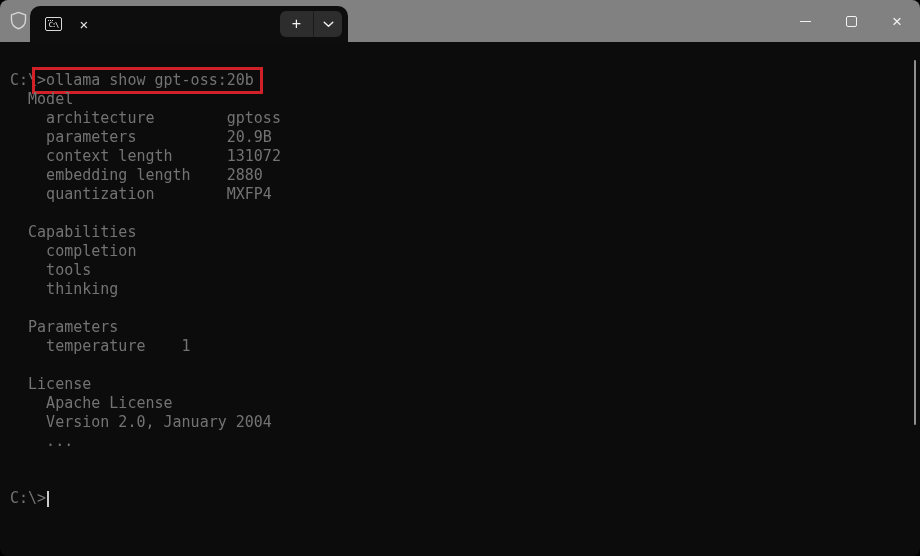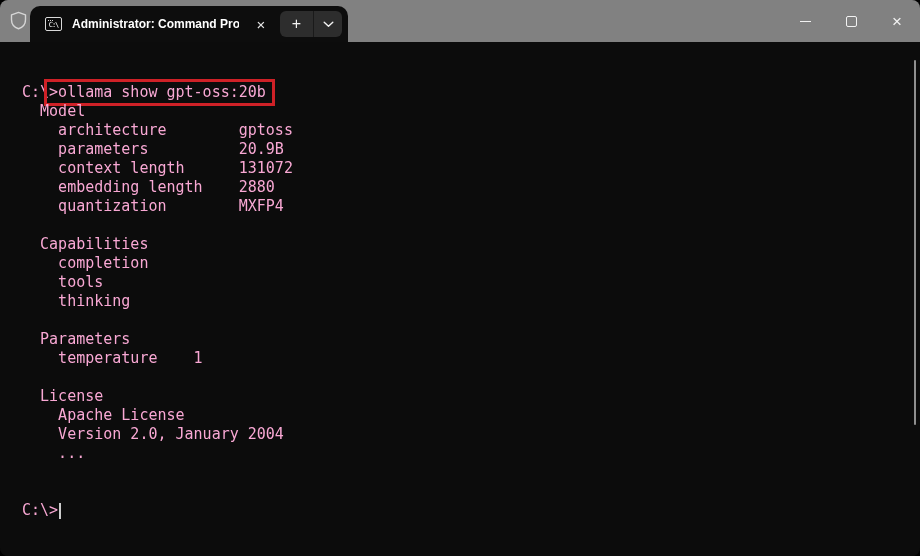--- a/index.html
+++ b/index.html
@@ -112,26 +112,26 @@
   .min-glyph { width: 11px; height: 1px; background: #f2f2f2; }
   .max-glyph { width: 9px; height: 9px; border: 1px solid #f2f2f2; border-radius: 2px; }
   .close-glyph { font-size: 17px; line-height: 17px; font-weight: 400; }
   
   .terminal {
     position: absolute; top: 42px; left: 0; right: 0; bottom: 0;
     background: #0c0c0c;
     cursor: text;
   }
   pre.term {
-    margin: 12px;
+    margin: 0;
     padding: 29px 0 0 10px;
     font-family: "DejaVu Sans Mono", "Liberation Mono", monospace;
     font-size: 15px;
     line-height: 19px;
-    color: #f9a8d4;
+    color: #737373;
   }
   .redbox {
     border: 3px solid #cf2127;
     padding: 1px 6px 2px 2px;
     margin: -4px -9px -5px -5px;
   }
   .cursor {
     display: inline-block;
     width: 2px; height: 16px;
     background: #cccccc;
@@ -160,21 +160,20 @@
       </svg>
     </div>
 
     <div class="notch">
 
       <div class="tab">
         <span class="cmdicon">
           <span class="dots"></span>
           <span class="icontext">C:\</span>
         </span>
-        <span class="tab-label">Administrator: Command Pro</span>
         <span class="tab-close">×</span>
       </div>
 
       <div class="btn-group">
         <div class="btn-newtab">+</div>
         <div class="btn-drop">
           <svg width="11" height="7" viewBox="0 0 11 7">
             <polyline points="1.2,1.2 5.5,5.2 9.8,1.2" fill="none" stroke="#f2f2f2" stroke-width="1.4" stroke-linecap="round" stroke-linejoin="round"></polyline>
           </svg>
         </div>

